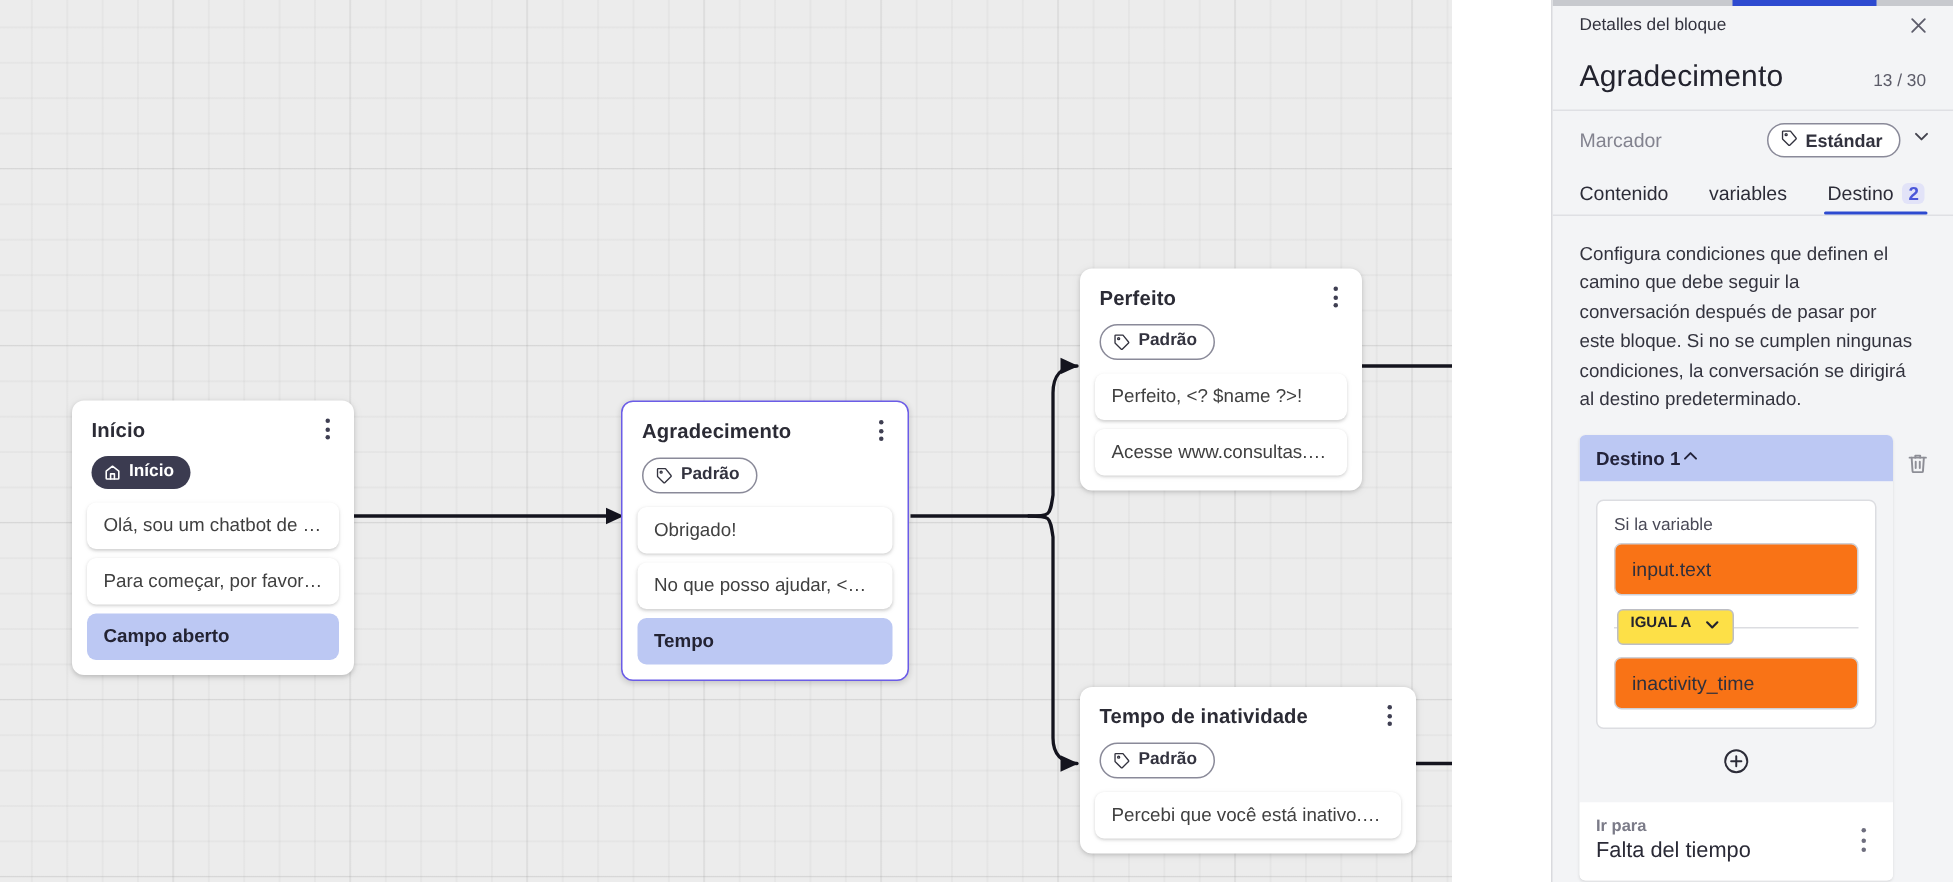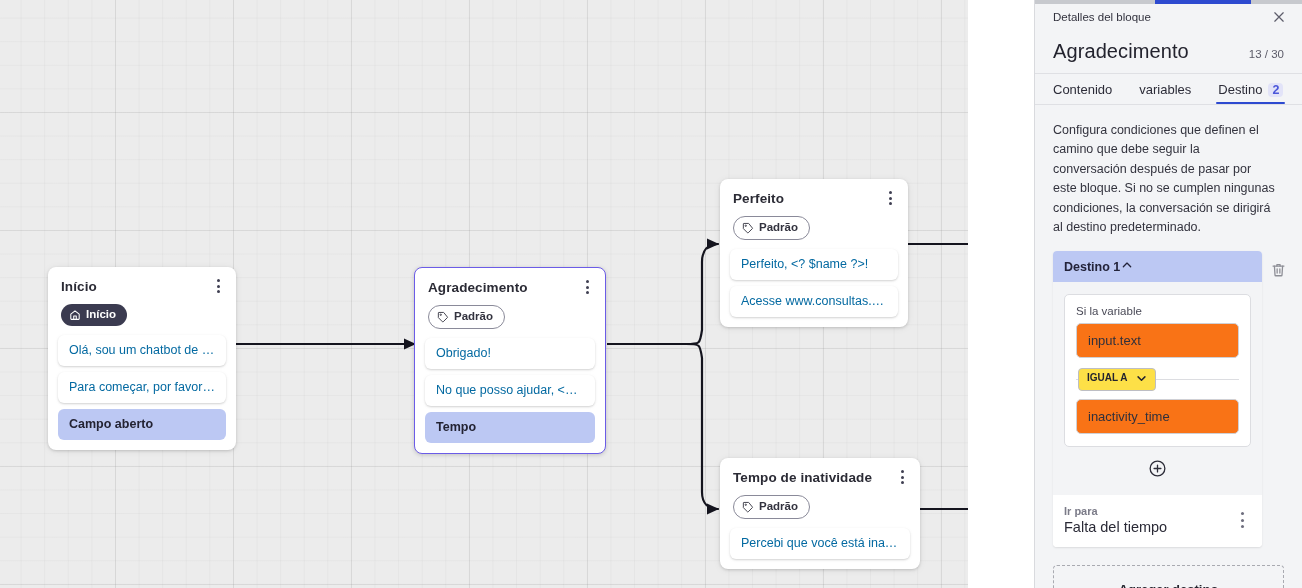--- a/index.html
+++ b/index.html
@@ -114,21 +114,21 @@
     padding: 0 10px 10px 10px;
     display: flex;
     flex-direction: column;
     gap: 6px;
   }
   .msg {
     background: #ffffff;
     border-radius: 6px;
     box-shadow: 0 1px 2px rgba(0,0,0,0.14), 0 1px 4px rgba(0,0,0,0.05);
     font-size: 12.5px;
-    color: #0369a1;
+    color: #404040;
     padding: 7px 11px;
     white-space: nowrap;
     overflow: hidden;
     text-overflow: ellipsis;
     line-height: 1.35;
   }
   .msg.highlight {
     background: #bcc8f3;
     color: #232333;
     font-weight: 600;
@@ -518,21 +518,21 @@
           </span>
           <span>Padrão</span>
         </div>
       </div>
       <div class="node-body">
         <div class="msg">Perfeito, &lt;? $name ?&gt;!</div>
         <div class="msg">Acesse www.consultas.com par...</div>
       </div>
     </div>
 
-    <div class="node" style="left:720px; top:458px; width:200px;">
+    <div class="node" style="left:720px; top:458px; width:224px;">
       <div class="node-head">
         <div class="node-title">Tempo de inatividade</div>
         <div class="node-kebab">
             <i></i>
             <i></i>
             <i></i>
           </div>
         <div class="tag outline">
           <span>
             <svg width="12" height="12" viewBox="0 0 16 16" fill="none" stroke="#33333f" stroke-width="1.2" stroke-linejoin="round">
@@ -563,20 +563,39 @@
           <path d="M3.2 3.2 12.8 12.8M12.8 3.2 3.2 12.8"></path>
         </svg>
       </div>
     </div>
 
     <div class="panel-title-row">
       <div class="panel-title">Agradecimento</div>
       <div class="panel-count">13 / 30</div>
     </div>
 
+    <div class="marcador-row">
+      <div class="marcador-label">Marcador</div>
+      <div class="marcador-right">
+        <div class="pill">
+          <span>
+            <svg width="12" height="12" viewBox="0 0 16 16" fill="none" stroke="#32323e" stroke-width="1.2" stroke-linejoin="round">
+              <path d="M8.6 1.9H2.4a.6.6 0 0 0-.6.6v6.1c0 .17.07.32.18.43l5.4 5.4a.6.6 0 0 0 .85 0l5.6-5.6a.6.6 0 0 0 0-.85L9.03 2.08a.6.6 0 0 0-.43-.18z"></path>
+              <circle cx="5" cy="5" r="0.9"></circle>
+            </svg>
+          </span>
+          <span>Estándar</span>
+        </div>
+        <span>
+          <svg width="14" height="14" viewBox="0 0 16 16" fill="none" stroke="#44444f" stroke-width="1.5" stroke-linecap="round" stroke-linejoin="round">
+            <path d="M3.8 6 8 10.2 12.2 6"></path>
+          </svg>
+        </span>
+      </div>
+    </div>
 
     <div class="tabs">
       <div class="tab">
         <span>Contenido</span>
       </div>
       <div class="tab">
         <span>variables</span>
       </div>
       <div class="tab active">
         <span>Destino</span>

